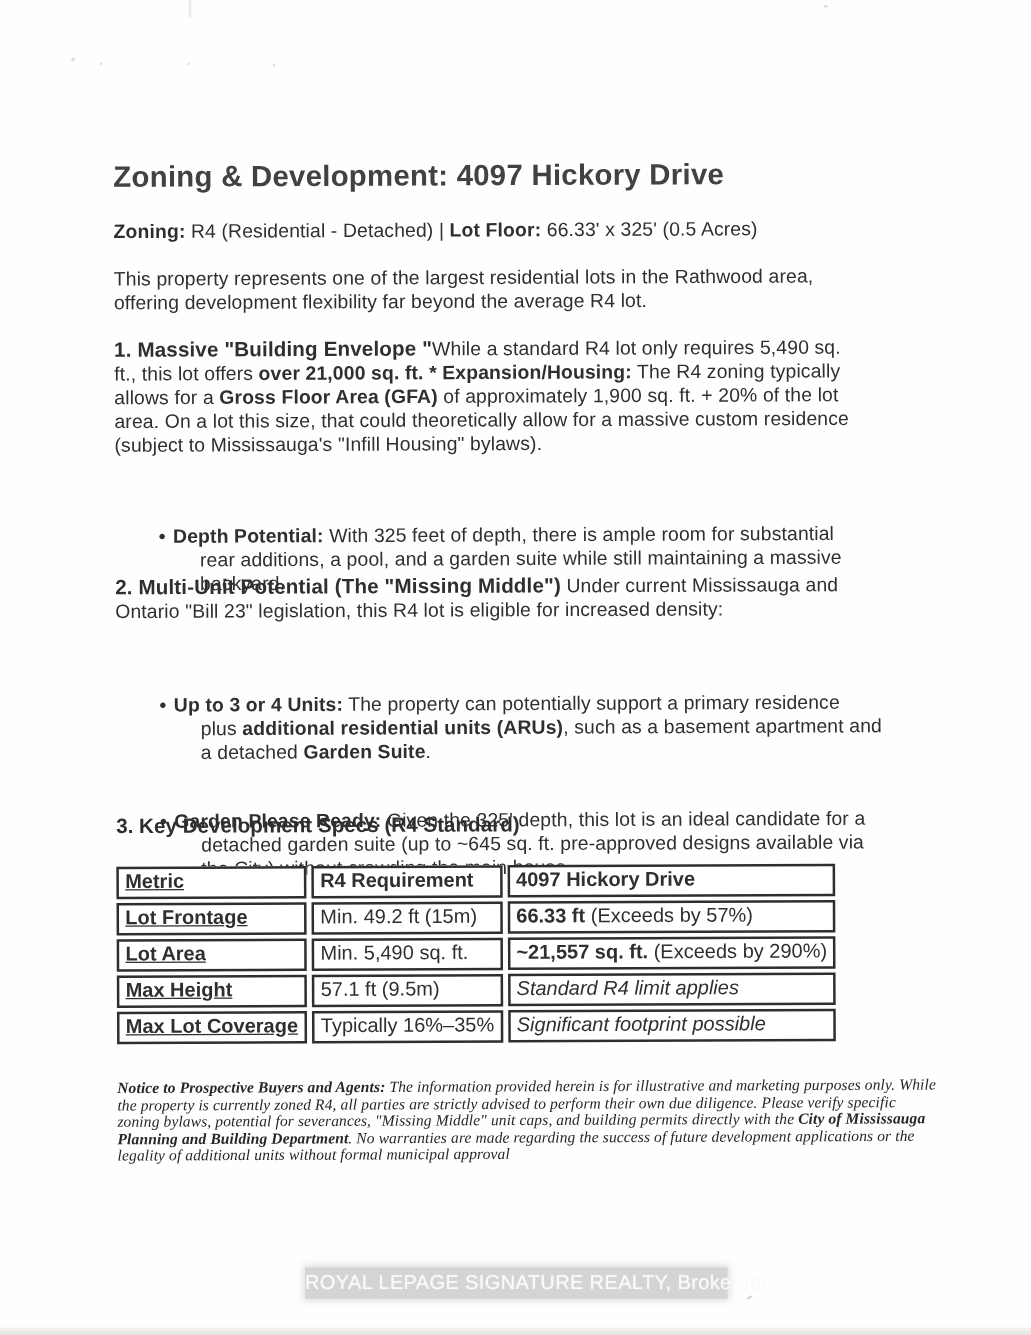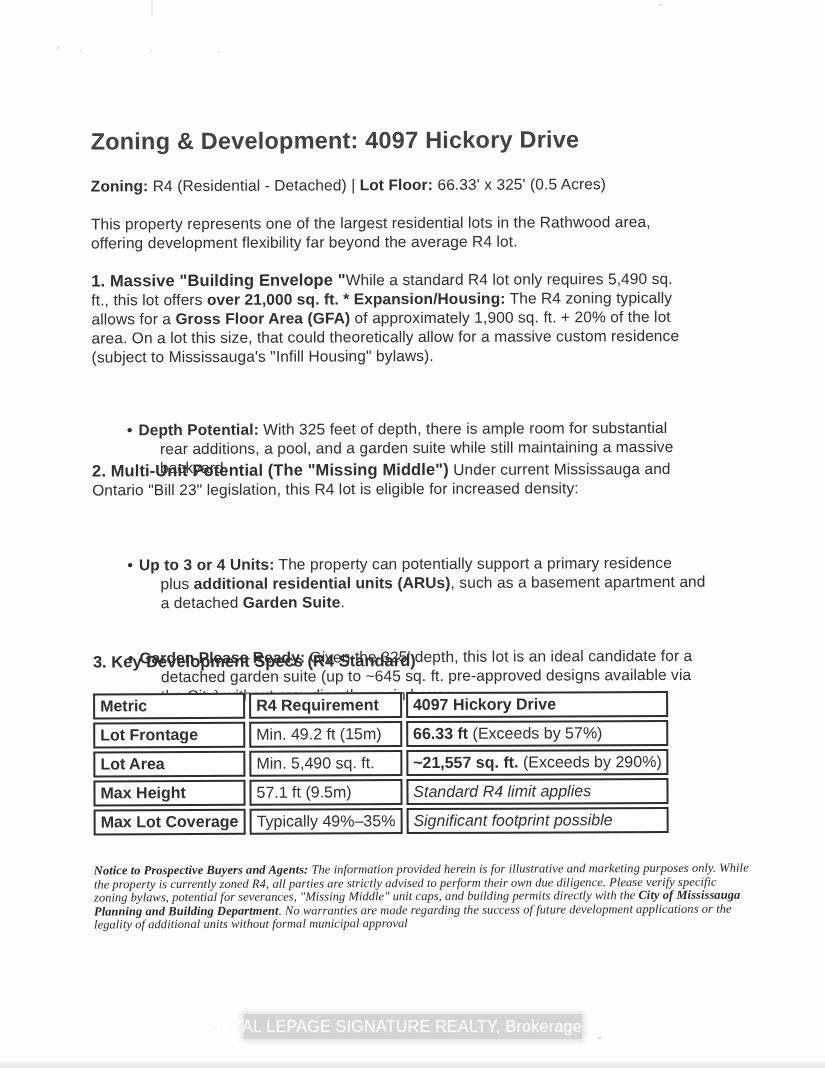--- a/index.html
+++ b/index.html
@@ -30,33 +30,33 @@
     font-size:15.5px;line-height:19px;letter-spacing:0.1px;
   }
   ul.blist li::before{content:"\2022";margin-right:6px;font-weight:700;}
   .s3-heading{font-size:16.5px;font-weight:700;white-space:nowrap;}
   table.specs{border-collapse:separate;border-spacing:4px 3px;margin-left:-4px;}
   table.specs td{
     border:2px solid var(--table-border,#2e2e2e);
     padding:0 5px;height:22px;font-size:16px;white-space:nowrap;
     background:#fff;vertical-align:middle;
   }
-  td.c1{width:138px;}
+  td.c1{width:138px;text-decoration:underline;}
   td.c2{width:136px;}
   td.c3{width:248px;}
   .notice{
     font-family:"Liberation Serif","DejaVu Serif",serif;font-style:italic;
     font-size:12.4px;line-height:13.5px;letter-spacing:0.1px;width:662px;
     color:#262626;
   }
   .watermark{
     position:absolute;left:244px;top:1014px;width:338px;height:25px;
     background:var(--watermark-band,#d4d4d4);
     box-shadow:0 0 6px 2px rgba(210,210,210,0.75);
-    display:flex;align-items:center;justify-content:flex-end;
+    display:flex;align-items:center;justify-content:flex-start;
     color:var(--watermark-text,#fafafa);
     font-size:16px;letter-spacing:0.3px;white-space:nowrap;
     text-shadow:0 0 1px rgba(255,255,255,0.7);
     filter:blur(0.3px);
   }
   .bottom-edge{
     position:absolute;left:0;right:0;bottom:0;height:6px;
     background:linear-gradient(#f4f4f2,var(--scan-edge,#e4e4e1));
   }
   .speck{position:absolute;background:#b9b9b9;border-radius:50%;opacity:0.5;}
@@ -127,21 +127,21 @@
           <td class="c2"><span>Min. 5,490 sq. ft.</span></td>
           <td class="c3"><span class="b">~21,557 sq. ft.</span><span> (Exceeds by 290%)</span></td>
         </tr>
         <tr>
           <td class="c1"><span class="b">Max Height</span></td>
           <td class="c2"><span>57.1 ft (9.5m)</span></td>
           <td class="c3"><span class="i">Standard R4 limit applies</span></td>
         </tr>
         <tr>
           <td class="c1"><span class="b">Max Lot Coverage</span></td>
-          <td class="c2"><span>Typically 49%–35%</span></td>
+          <td class="c2"><span>Typically 16%–35%</span></td>
           <td class="c3"><span class="i">Significant footprint possible</span></td>
         </tr>
       </tbody>
     </table>
 
     <div class="abs notice pre" style="top:863px;left:0;"><span class="b i">Notice to Prospective Buyers and Agents: </span><span class="i">The information provided herein is for illustrative and marketing purposes only. While
 the property is currently zoned R4, all parties are strictly advised to perform their own due diligence. Please verify specific
 zoning bylaws, potential for severances, "Missing Middle" unit caps, and building permits directly with the </span><span class="b i">City of Mississauga
 Planning and Building Department</span><span class="i">. No warranties are made regarding the success of future development applications or the
 legality of additional units without formal municipal approval</span></div>

